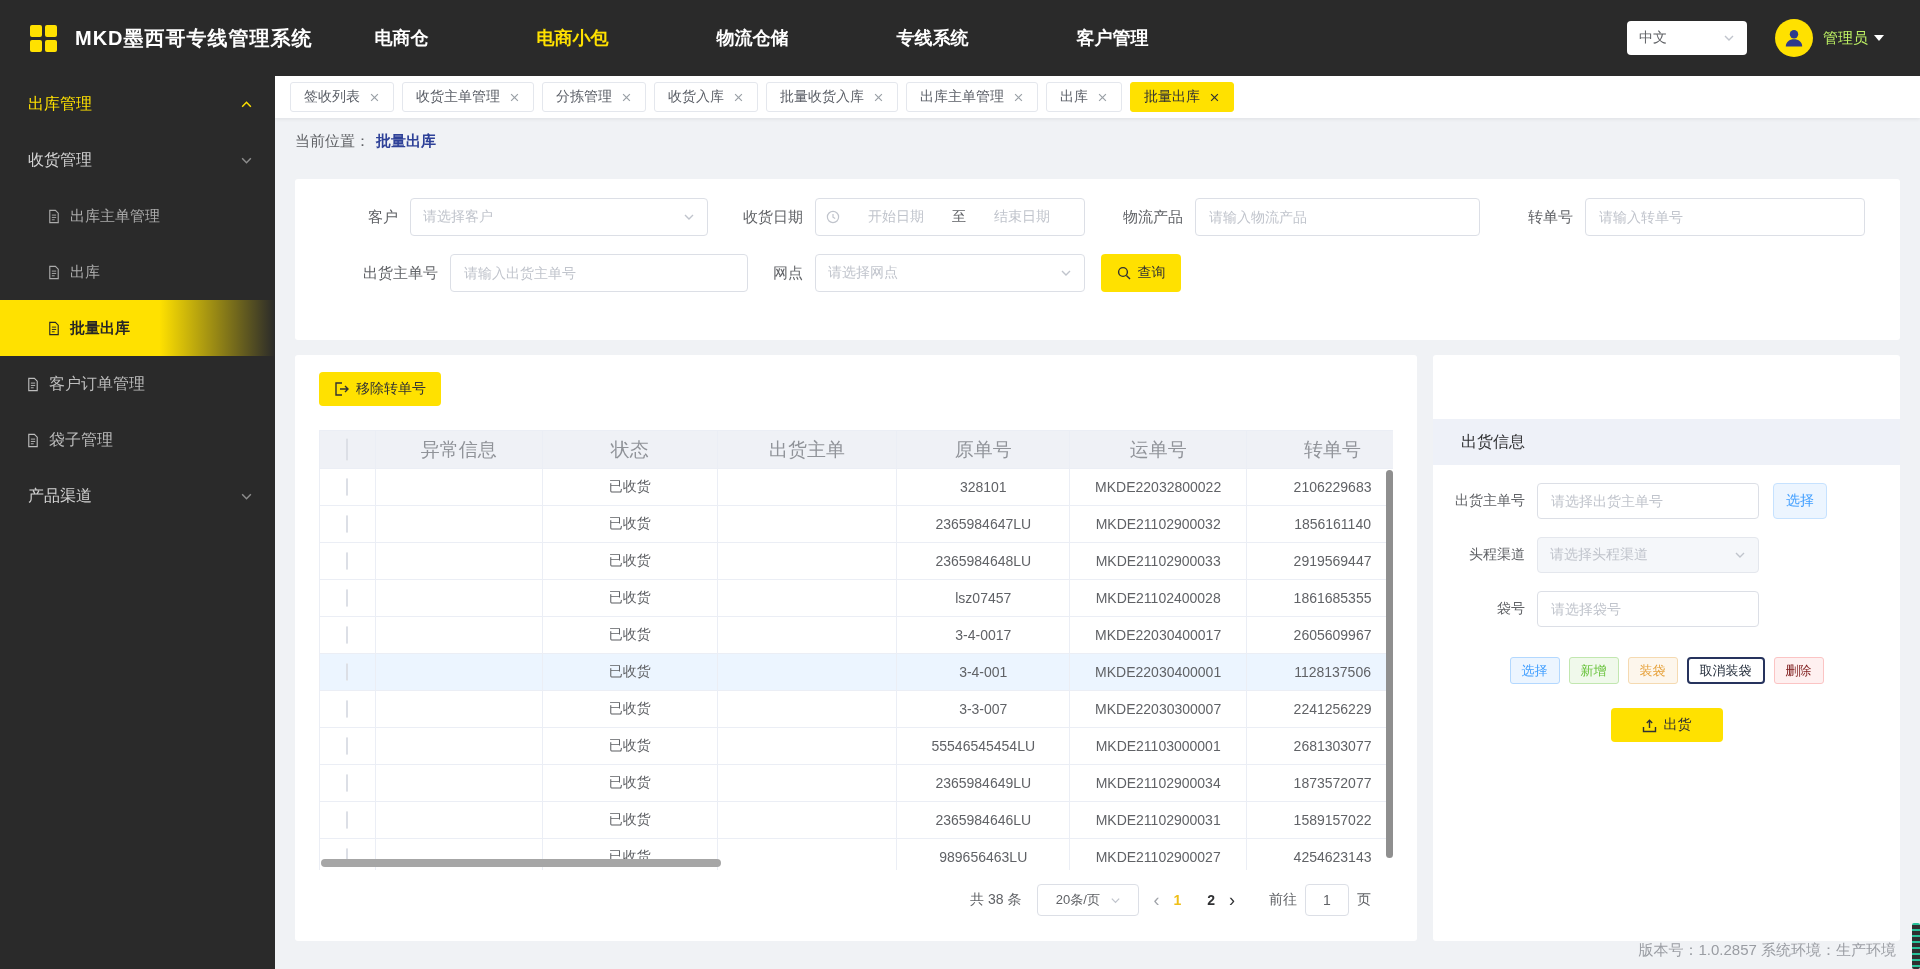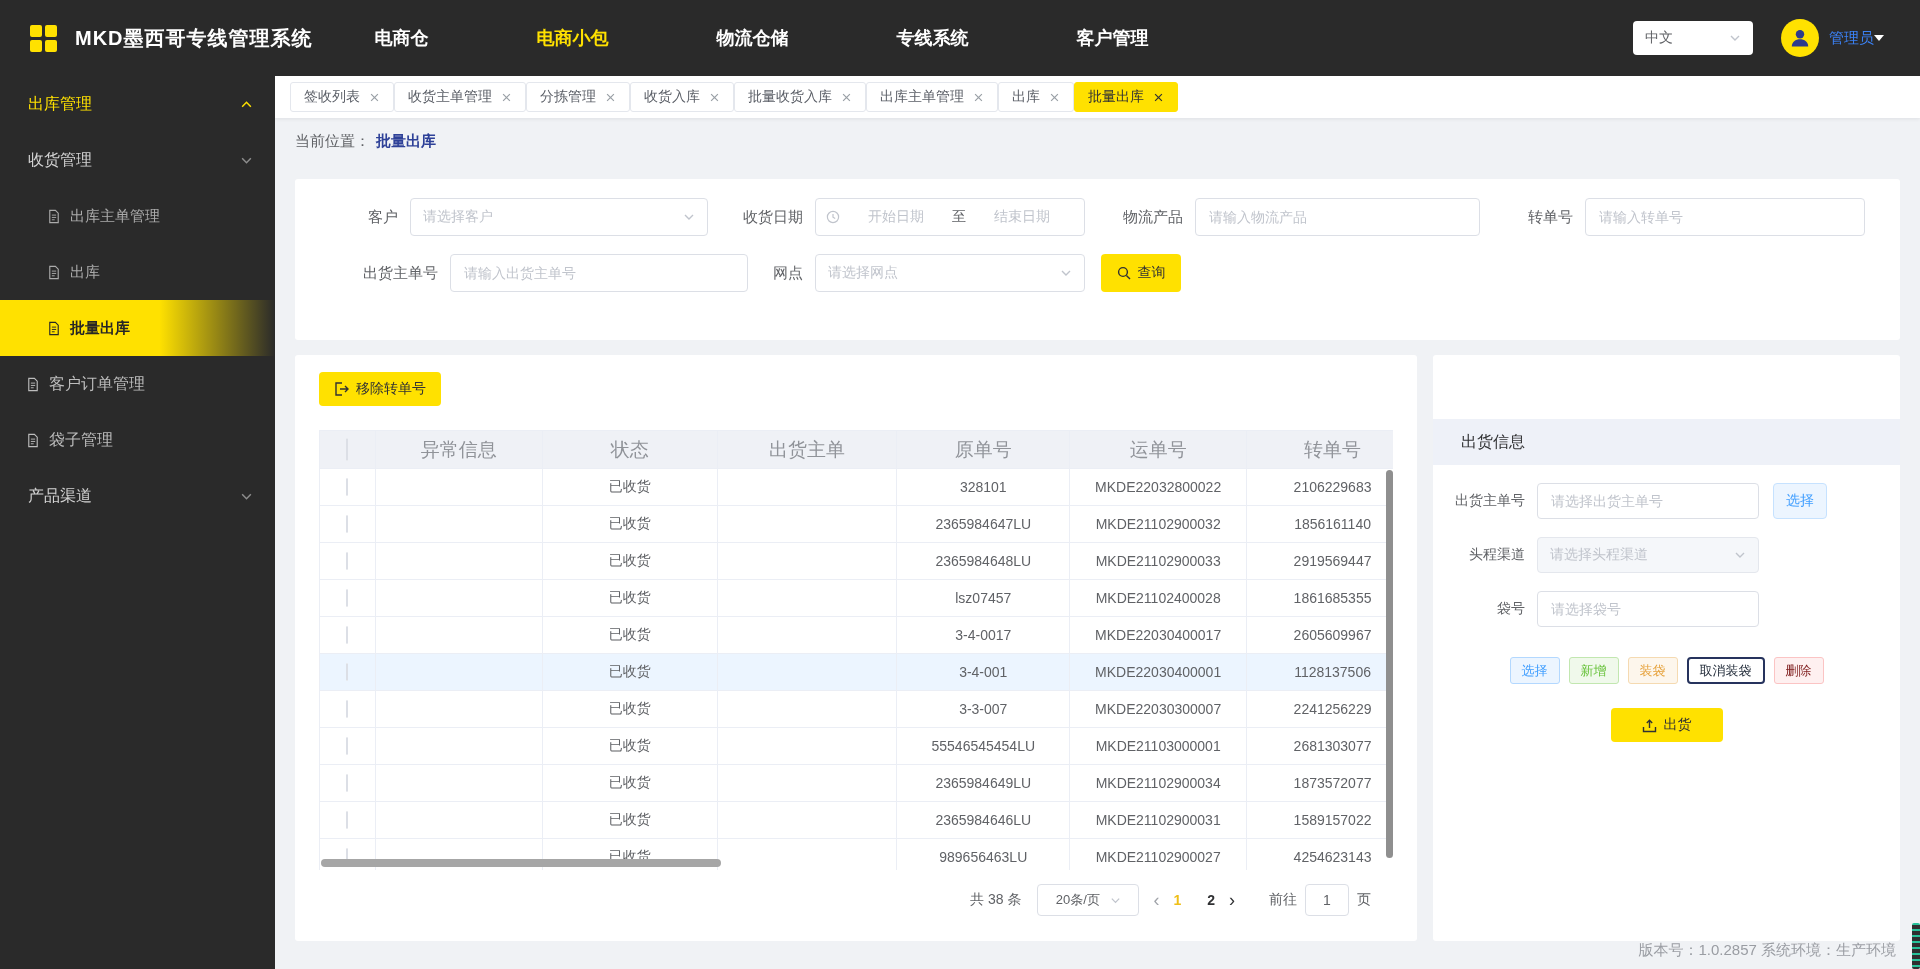--- a/index.html
+++ b/index.html
@@ -17,39 +17,39 @@
   .hdr{position:absolute;left:0;top:0;width:1920px;height:76px;background:var(--dark);display:flex;align-items:center;z-index:30;}
   .logo{margin-left:30px;display:grid;grid-template-columns:12px 12px;grid-template-rows:12px 12px;gap:3px;}
   .logo i{background:var(--yellow);border-radius:2px;}
   .hdr-title{color:#fff;font-size:20px;font-weight:bold;margin-left:18px;letter-spacing:1px;}
   .hdr-nav{display:flex;margin-left:62px;gap:108px;}
   .nav-item{color:#fff;font-size:18px;font-weight:bold;cursor:pointer;white-space:nowrap;}
   .nav-item.active{color:var(--yellow);}
   .hdr-right{margin-left:auto;display:flex;align-items:center;margin-right:36px;}
   .lang-box{width:120px;height:34px;background:#fff;border-radius:4px;display:flex;align-items:center;justify-content:space-between;padding:0 12px;color:var(--txt2);}
   .avatar{width:38px;height:38px;border-radius:50%;background:var(--yellow);display:flex;align-items:center;justify-content:center;margin-left:28px;}
-  .user-name{color:#3b82f6;font-size:15px;margin-left:10px;display:flex;align-items:center;}
+  .user-name{color:#bef264;font-size:15px;margin-left:10px;display:flex;align-items:center;gap:6px;}
   .caret{width:0;height:0;border-left:5px solid transparent;border-right:5px solid transparent;border-top:6px solid #fff;}
 
   
   .side{position:absolute;left:0;top:76px;width:275px;height:893px;background:var(--dark);z-index:20;}
   .side-row{height:56px;display:flex;align-items:center;position:relative;cursor:pointer;font-size:16px;}
   .side-row .chev{position:absolute;right:22px;color:#8d8d8d;}
   .side-group{padding-left:28px;color:#d2d2d2;}
   .side-group.yellow{color:var(--yellow);}
   .side-group.yellow .chev{color:var(--yellow);}
   .side-sub{padding-left:47px;color:#ababab;font-size:15px;}
   .side-item{padding-left:26px;color:#bdbdbd;}
   .side-sub .mi,.side-item .mi{margin-right:9px;color:inherit;}
   .side-sub.selected{background:linear-gradient(90deg,#FFE100 0%,#FFE100 58%,rgba(255,225,0,0) 100%);color:#262626;font-weight:bold;}
 
   
   .main{position:absolute;left:275px;top:76px;width:1645px;height:893px;}
   .tabbar{height:42px;background:#fff;box-shadow:0 1px 4px rgba(0,0,30,.08);display:flex;align-items:center;padding-left:15px;position:relative;z-index:5;}
-  .tab{height:30px;display:inline-flex;align-items:center;gap:9px;padding:0 13px;border:1px solid var(--bd3);border-radius:3px;color:#5a5e66;cursor:pointer;background:#fff;white-space:nowrap;}
+  .tab{height:30px;display:inline-flex;align-items:center;gap:9px;padding:0 13px;border:1px solid var(--bd3);border-radius:3px;margin-right:8px;color:#5a5e66;cursor:pointer;background:#fff;white-space:nowrap;}
   .tab .x{color:#9aa0a6;font-size:11px;display:flex;}
   .tab.active{background:var(--yellow);border-color:var(--yellow);color:#303133;}
   .tab.active .x{color:#303133;}
 
   .crumb{height:47px;display:flex;align-items:center;padding-left:20px;font-size:15px;color:var(--txt2);}
   .crumb b{color:var(--navy);margin-left:6px;font-weight:bold;}
 
   .card{background:#fff;border-radius:3px;}
   .filter-card{margin:14px 20px 0 20px;height:161px;padding:19px 18px;}
   .f-row{display:flex;align-items:center;height:38px;}

